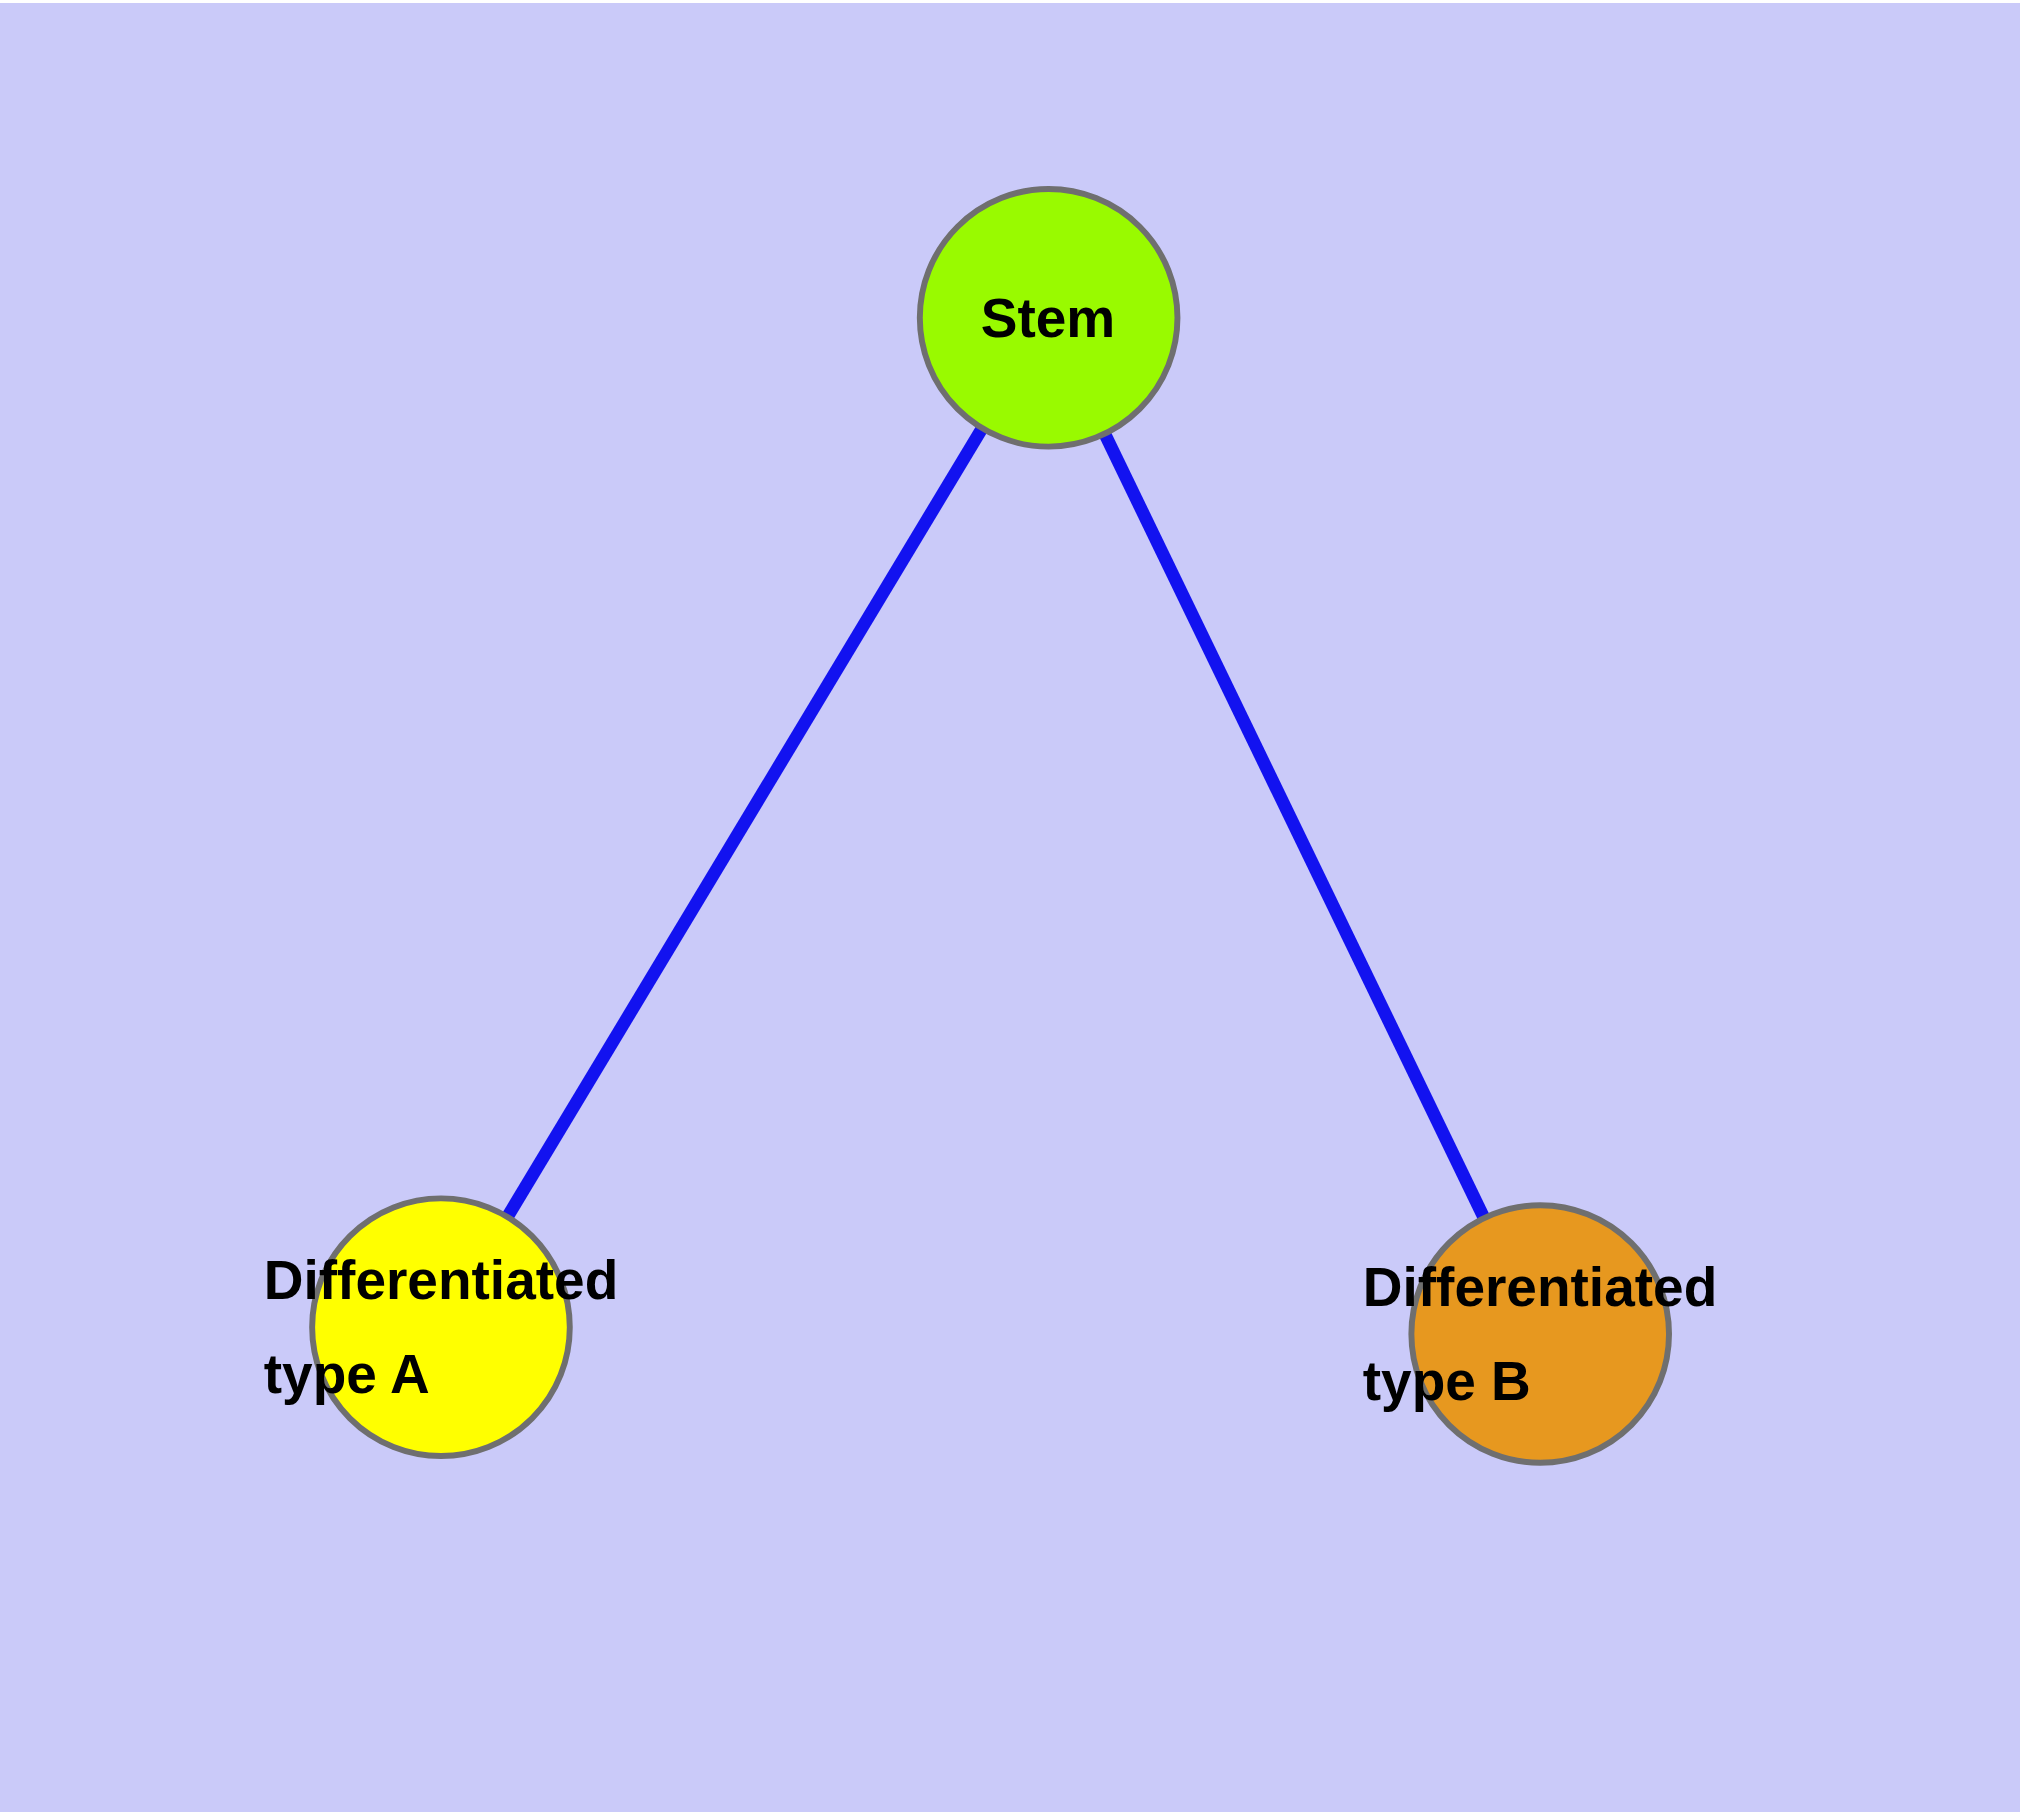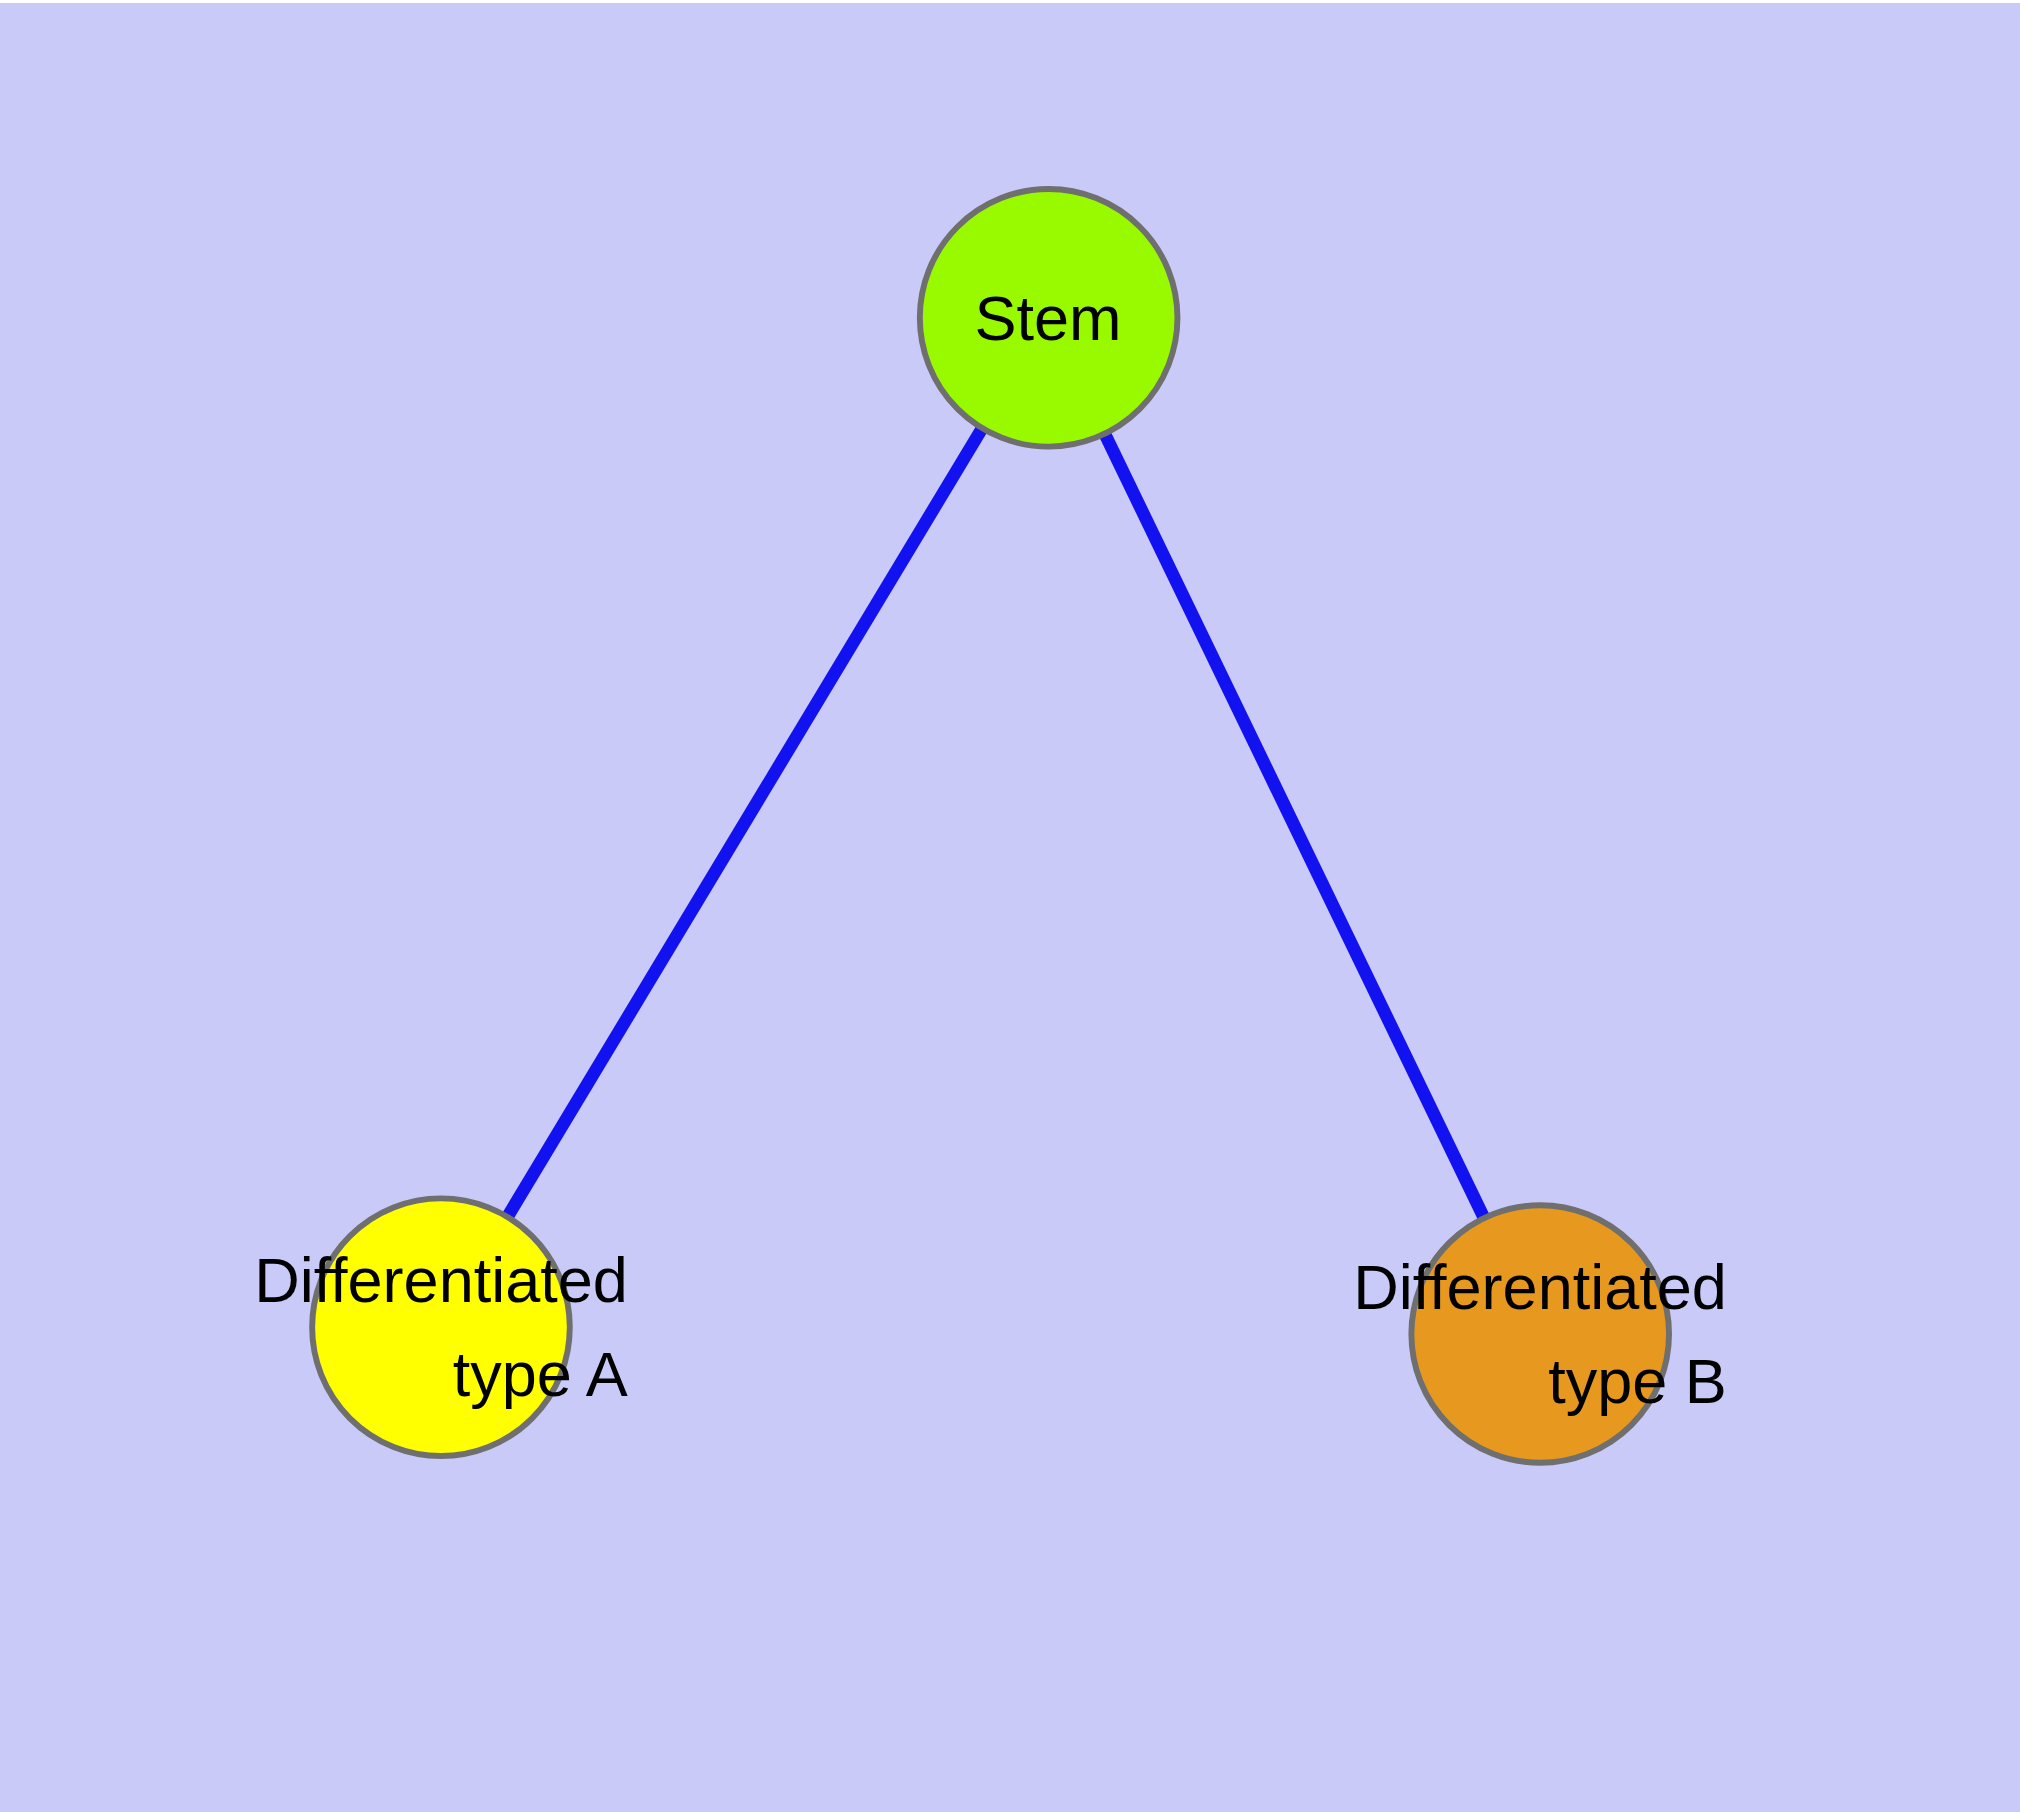--- a/index.html
+++ b/index.html
@@ -33,24 +33,24 @@
       stroke-linecap: butt;
     }
     svg.graph circle.node {
       stroke: #6F6F6F;
       stroke-width: 7;
     }
     .node-label {
       position: absolute;
       transform: translate(-50%, -50%);
       color: #000000;
-      font-weight: normal;
-      font-size: 63px;
+      font-weight: bold;
+      font-size: 55px;
       line-height: 94px;
-      text-align: right;
+      text-align: left;
       white-space: pre-line;
       pointer-events: none;
     }
     .label-stem   { left: 1048px; top: 318px; }
     .label-type-a { left: 441px;  top: 1327px; }
     .label-type-b { left: 1540px; top: 1334px; }
   </style>
 </head>
 <body>
 

